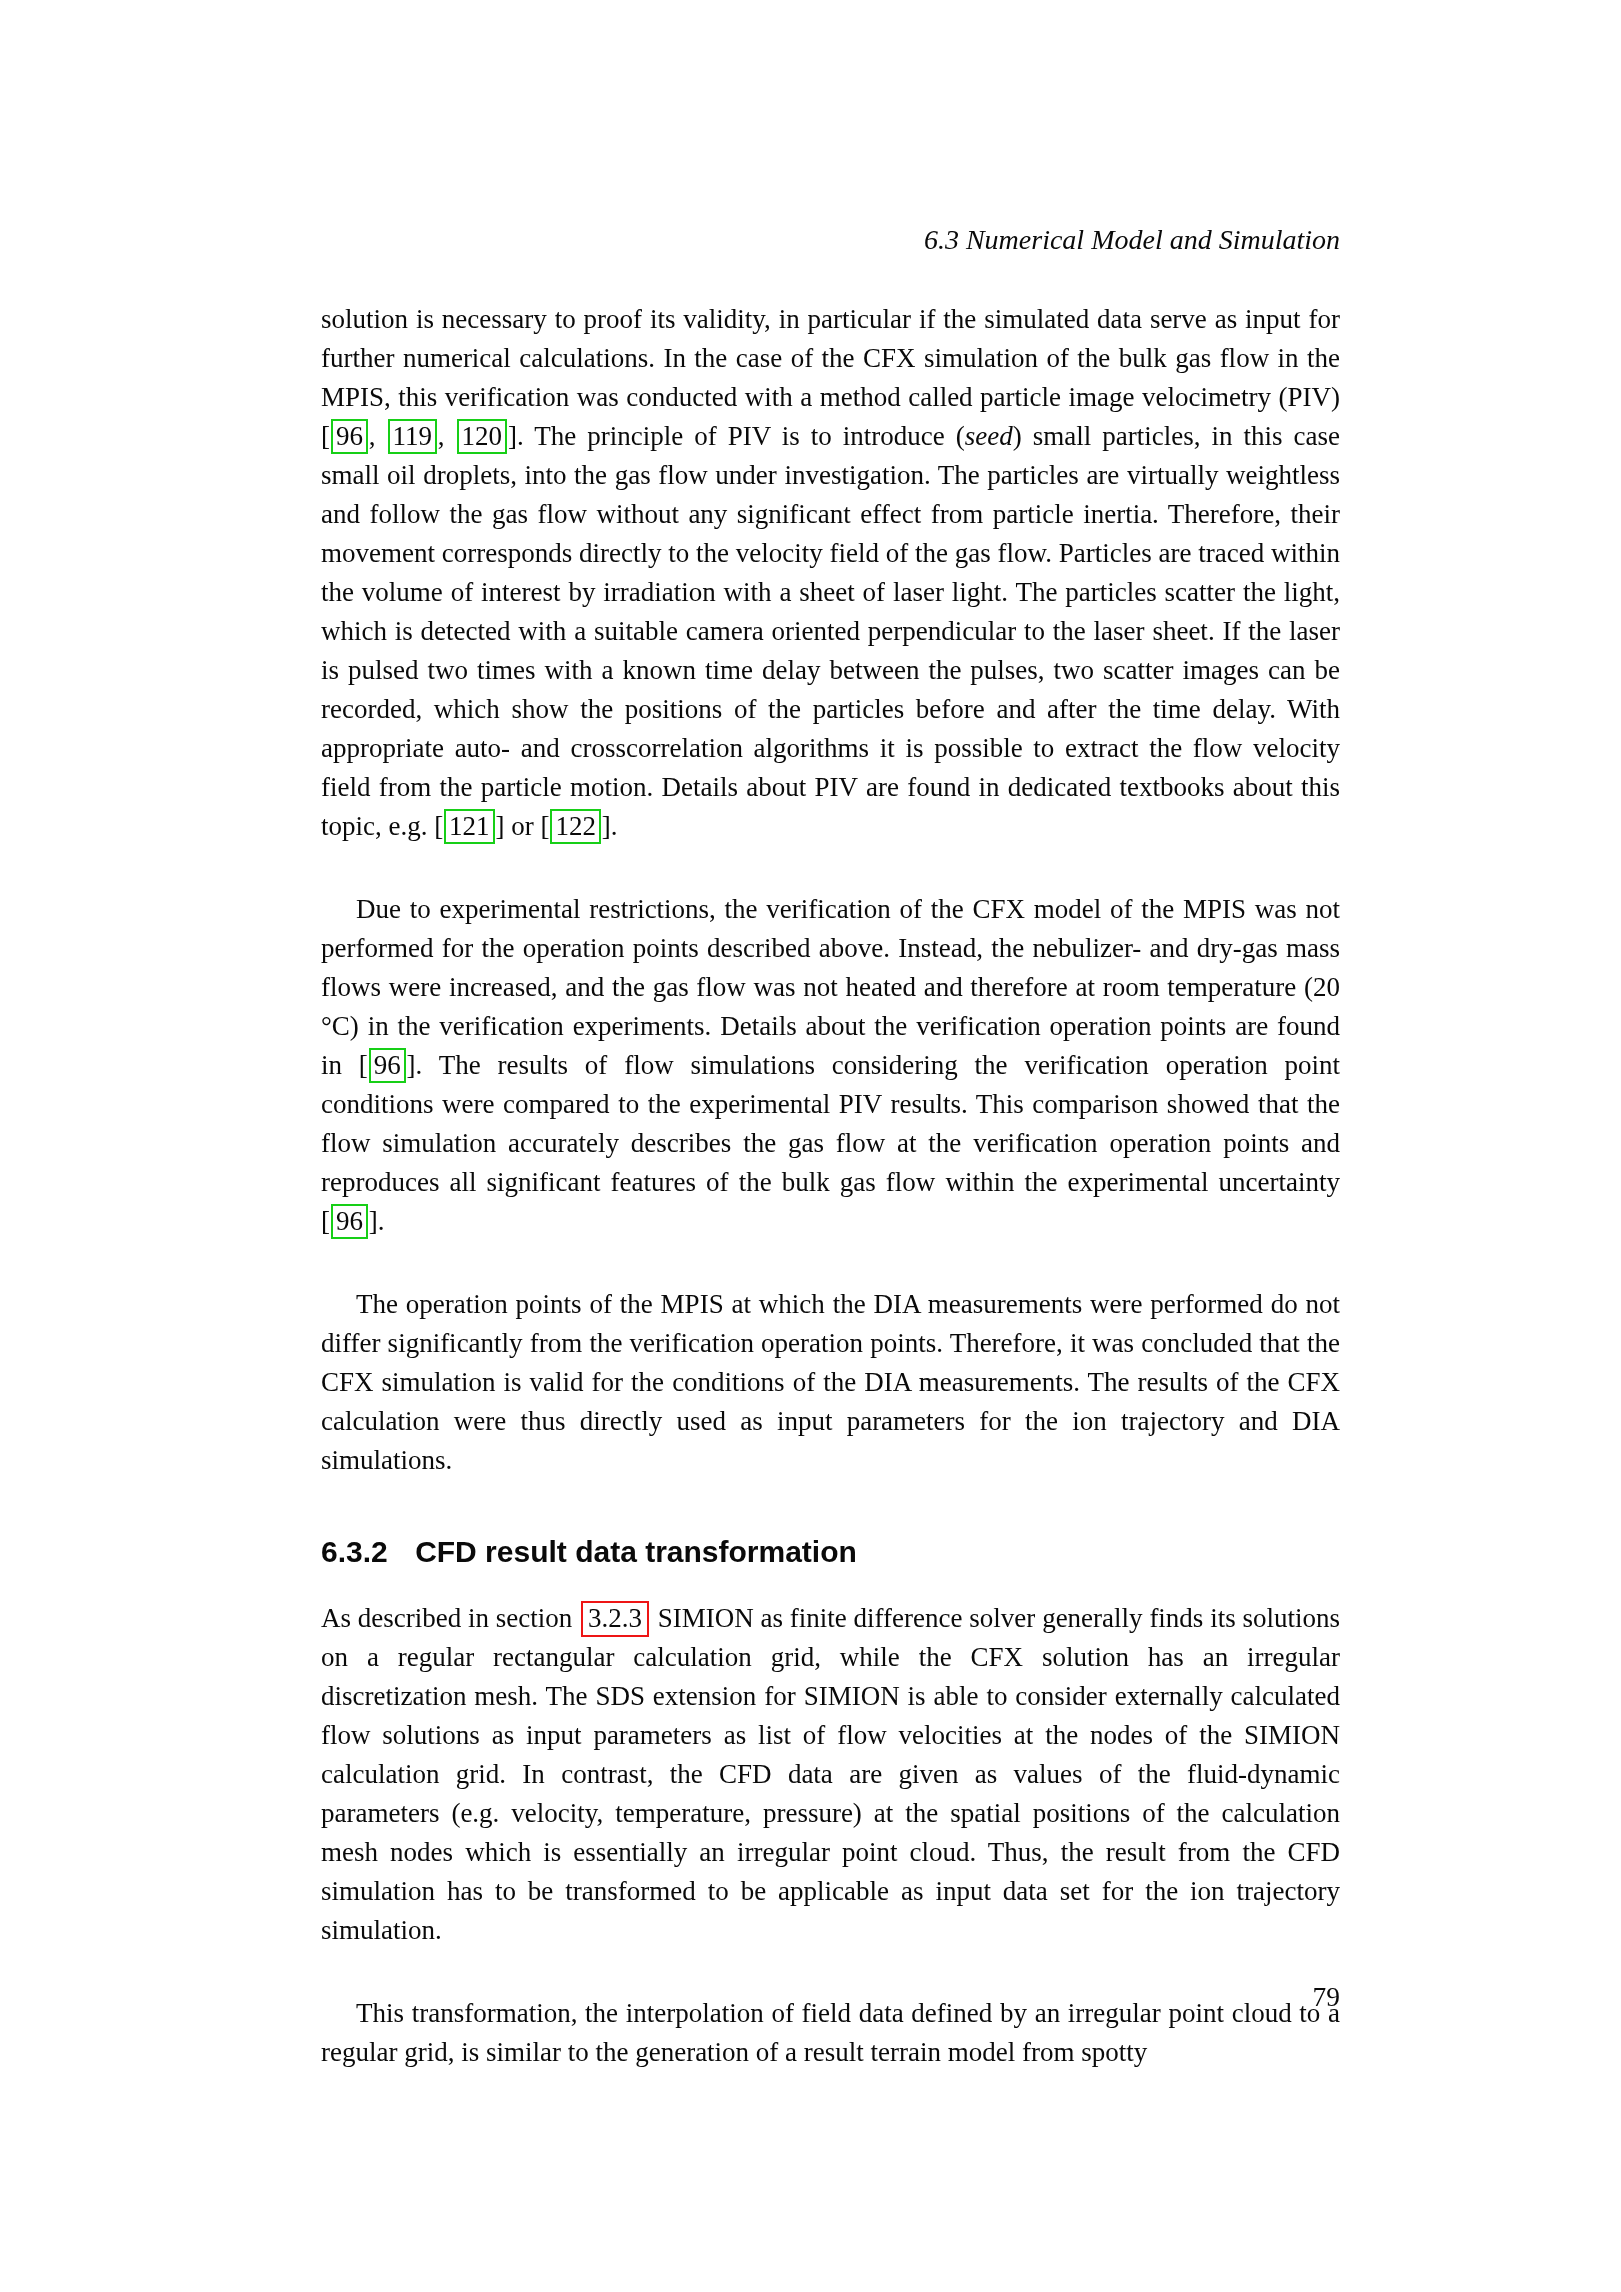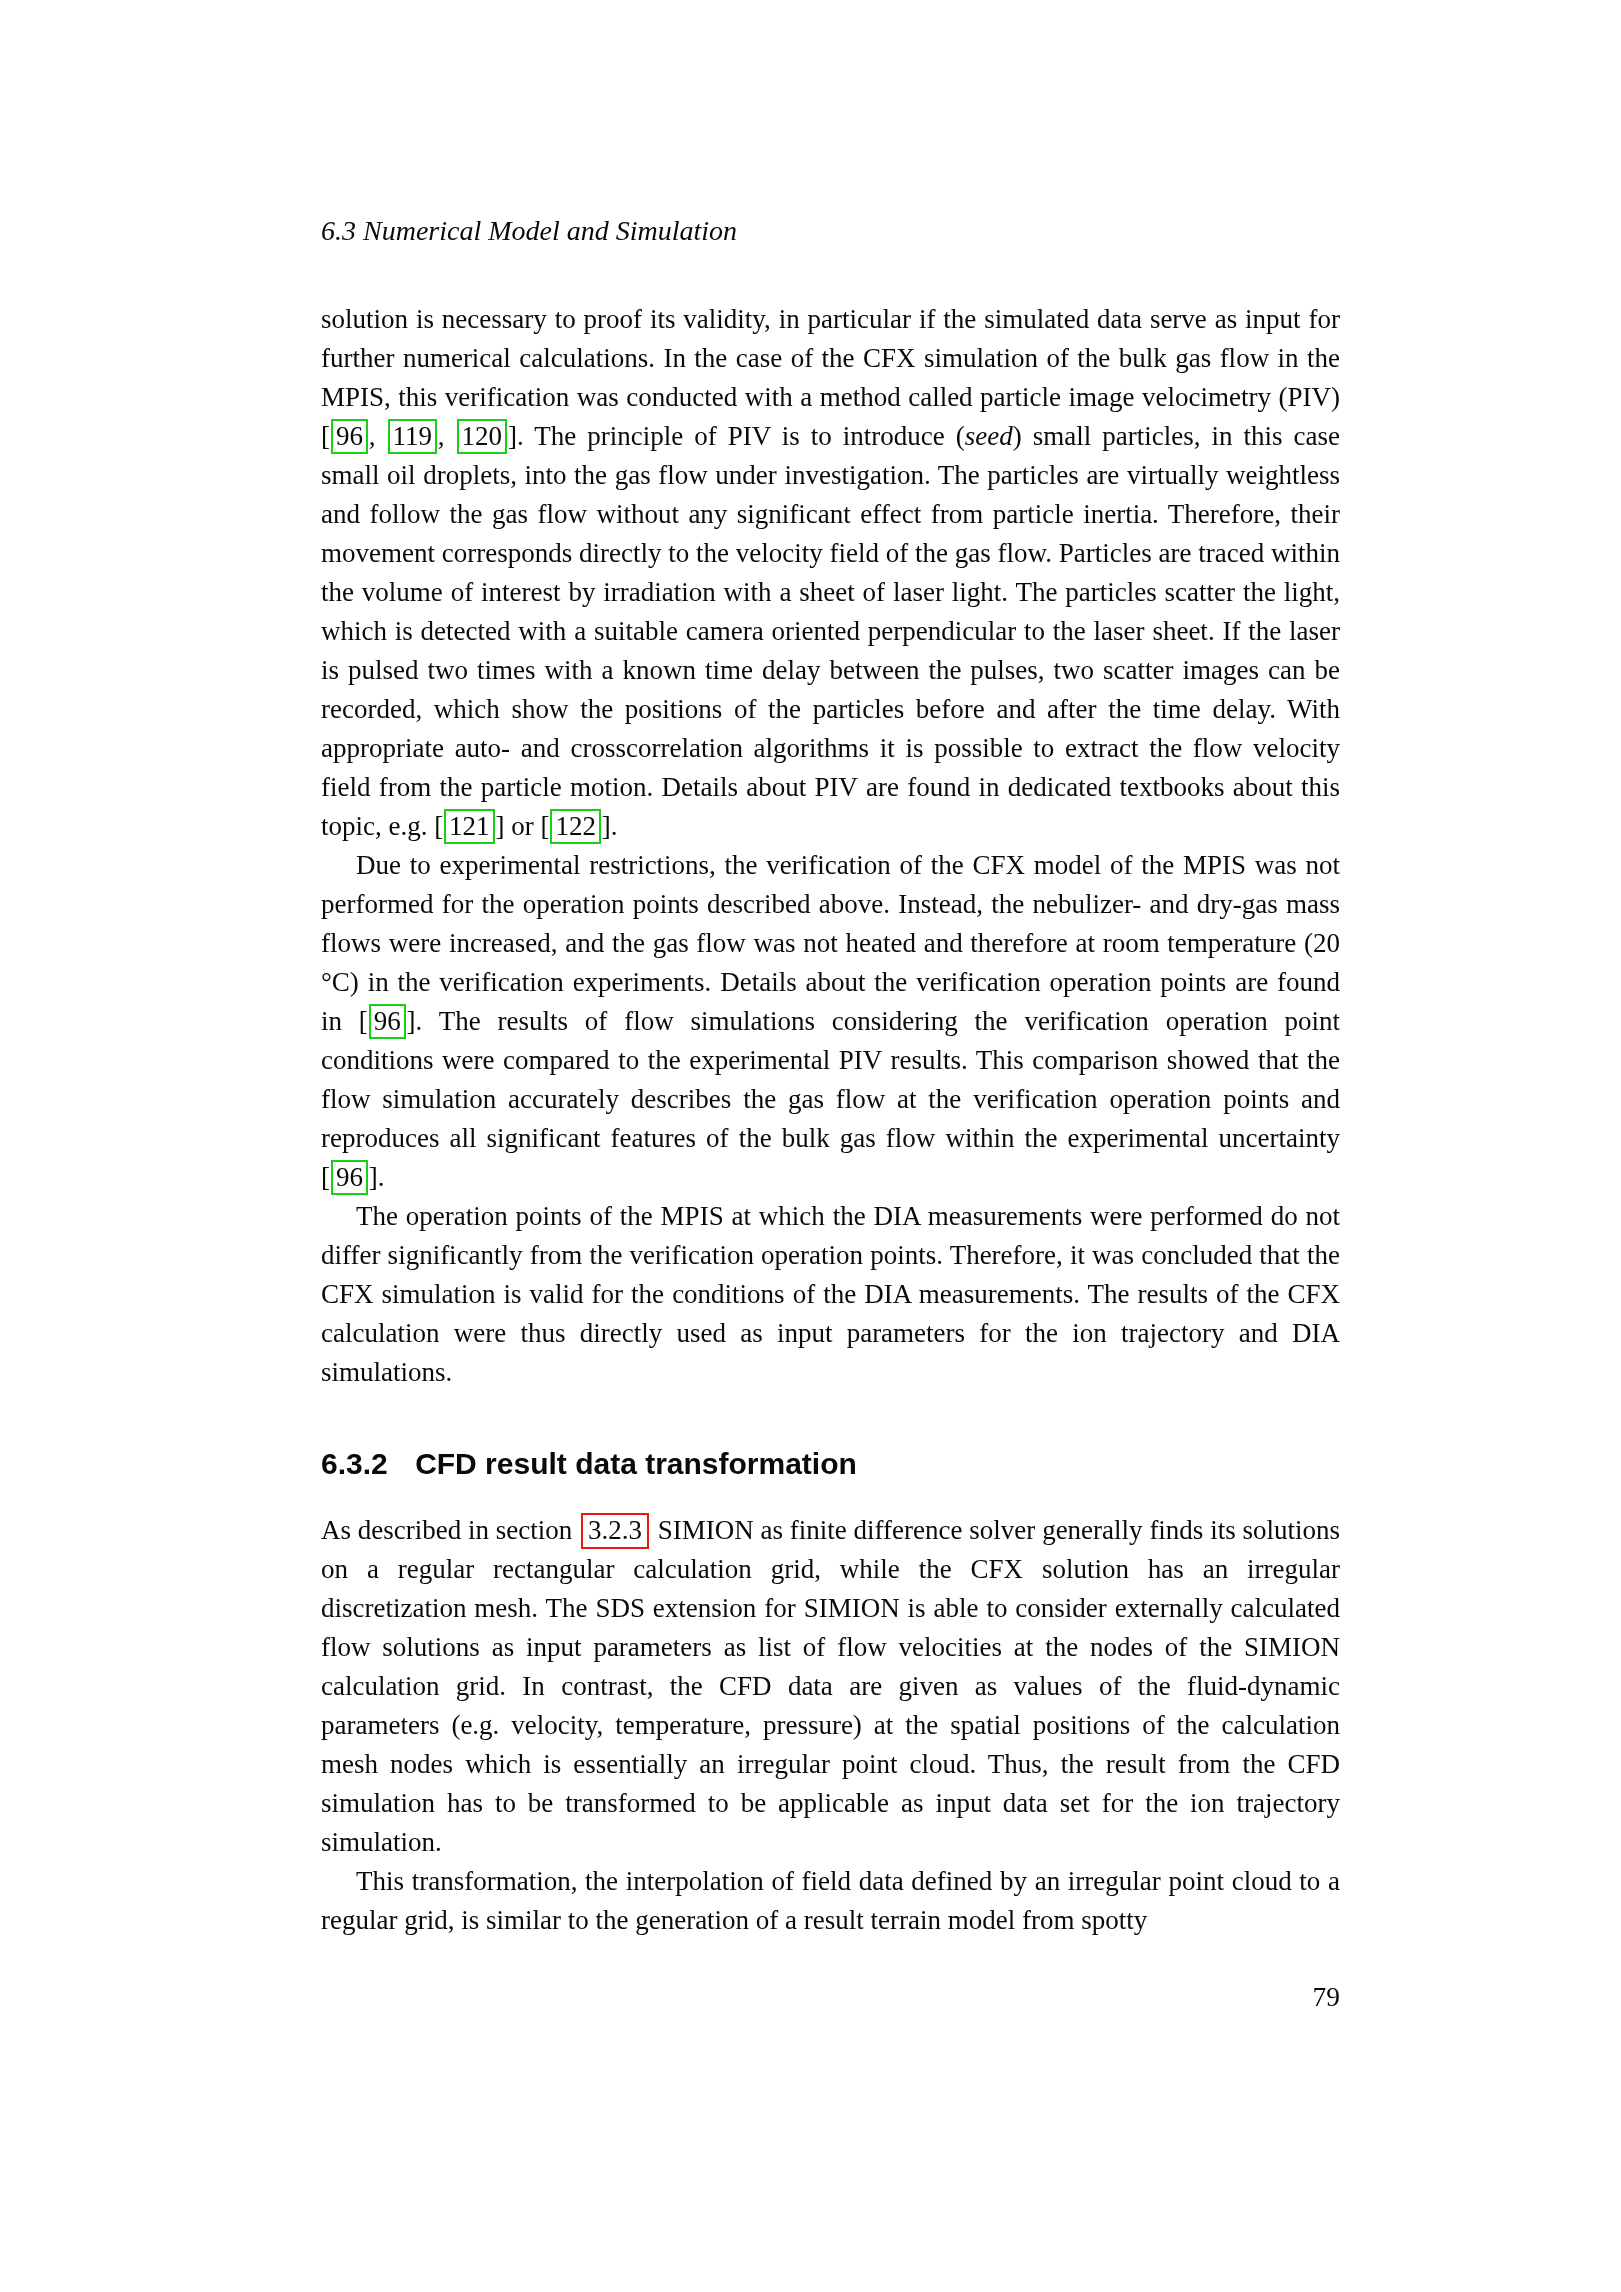--- a/index.html
+++ b/index.html
@@ -7,39 +7,40 @@
     position: relative;
     width: 1621px;
     height: 2293px;
     background: #ffffff;
     color: #0a0a0a;
     font-family: "Liberation Serif", "DejaVu Serif", serif;
     overflow: hidden;
   }
   .running-header {
     position: absolute;
-    top: 214px;
+    top: 223px;
     left: 321px;
     width: 1019px;
+    text-align: right;
     font-style: italic;
     font-size: 28px;
     line-height: 33px;
     white-space: nowrap;
   }
   .body-column {
     position: absolute;
     top: 300px;
     left: 321px;
     width: 1019px;
     font-size: 27px;
     line-height: 39px;
     text-align: justify;
   }
   .para { margin: 0; }
-  .para.indent { text-indent: 35px; }
+  .para.indent { text-indent: 35px; margin-top: 44px; }
   .cite-box {
     border: 2px solid #17cf17;
     padding: 0px 2.9px 1px 2.9px;
     margin: 0 1px;
   }
   .ref-box {
     border: 2.9px solid #ee1515;
     padding: 0px 4.9px 2px 4.9px;
     margin: 12px 2px;
   }

